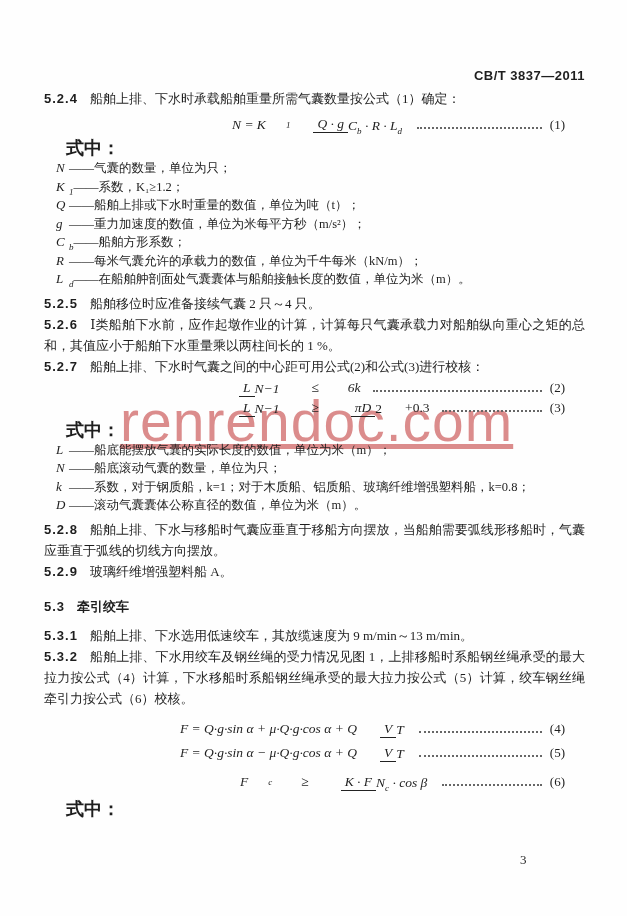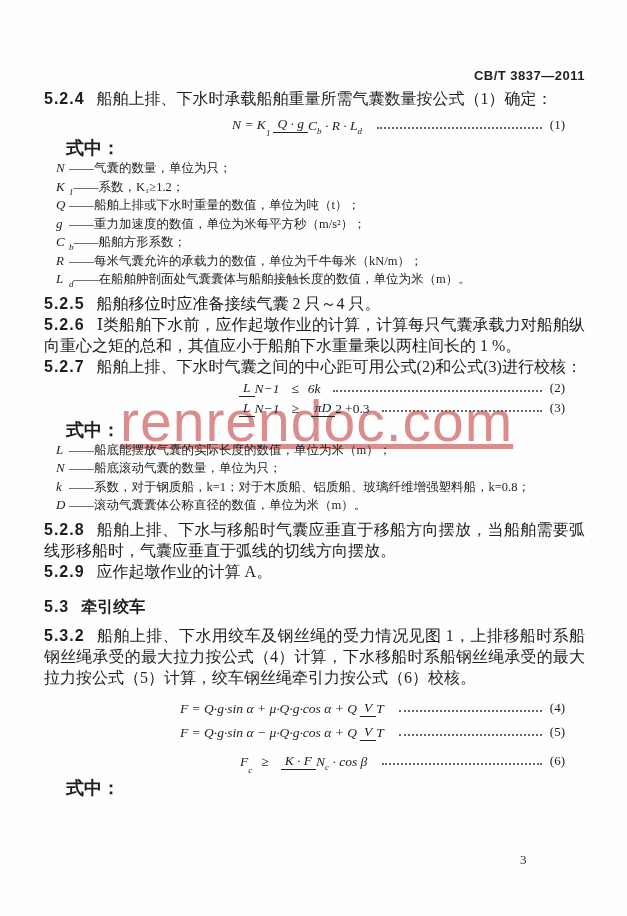--- a/index.html
+++ b/index.html
@@ -14,37 +14,37 @@
     font-family:"Liberation Sans","DejaVu Sans",sans-serif;
     font-size:57px; color:#b91c1c; opacity:0.5; letter-spacing:1px;
     user-select:none; white-space:nowrap;text-decoration:underline;
   }
   .content { position:relative; z-index:1; padding:68px 42px 12px 44px; }
   .header {
     font-family:"Liberation Sans","DejaVu Sans",sans-serif;
     font-weight:bold; font-size:13px; text-align:right;
     letter-spacing:0.5px; margin-bottom:5px;
   }
-  .para { margin:0; font-size:16px; line-height:21px; text-align:justify; }
+  .para { margin:0; font-size:13px; line-height:21px; text-align:justify; }
   .cnum {
     font-family:"Liberation Sans","DejaVu Sans",sans-serif;
     font-weight:bold; margin-right:12px; letter-spacing:1px; white-space:nowrap;
   }
   .sect { margin-top:14px; margin-bottom:8px; }
   .sect .stext { font-weight:bold; }
   .where { margin:5px 0 2px 22px; font-size:18px; line-height:17px;font-weight:bold; }
   .var-list { margin:1px 0 4px 12px; }
   .var-item { font-size:12.5px; line-height:17.5px; }
   .sym { font-style:italic; display:inline-block; min-width:13px; font-size:13px; }
   sub { font-size:9px; line-height:0; }
   .mi { font-style:italic; }
   .eq-row { display:flex; align-items:center; margin:7px 20px 7px 0; font-size:13.5px; }
   .eq-row.tight { margin-top:3px; margin-bottom:3px; }
   .eq-sp { flex:0 0 auto; }
-  .math { display:inline-flex; align-items:flex-end; white-space:nowrap; }
+  .math { display:inline-flex; align-items:center; white-space:nowrap;gap:20px; }
   .frac { display:inline-flex; flex-direction:row; align-items:center; margin:0 3px; text-align:center; }
   .fnum { border-bottom:1px solid #222; padding:0 4px 1px; line-height:15px; }
   .fden { padding-top:1px; line-height:15px; }
   .rel { margin:0 9px; font-style:normal; }
   .tail { font-style:normal; }
   .leader { flex:1 1 auto; align-self:center; border-bottom:2px dotted #666; height:2px; margin:4px 8px 0 12px; }
   .eqno { font-size:13px; font-style:normal; }
   .page-number { position:absolute; left:520px; top:852px; z-index:1; font-size:13px; }
 </style>
 </head>
@@ -125,24 +125,25 @@
     <p class="where">式中：</p>
 
     <div class="var-list">
       <div class="var-item"><span class="sym">L</span><sub class="mi"></sub><span class="desc">——船底能摆放气囊的实际长度的数值，单位为米（m）；</span></div>
       <div class="var-item"><span class="sym">N</span><sub class="mi"></sub><span class="desc">——船底滚动气囊的数量，单位为只；</span></div>
       <div class="var-item"><span class="sym">k</span><sub class="mi"></sub><span class="desc">——系数，对于钢质船，k=1；对于木质船、铝质船、玻璃纤维增强塑料船，k=0.8；</span></div>
       <div class="var-item"><span class="sym">D</span><sub class="mi"></sub><span class="desc">——滚动气囊囊体公称直径的数值，单位为米（m）。</span></div>
     </div>
 
     <p class="para"><span class="cnum">5.2.8</span><span>船舶上排、下水与移船时气囊应垂直于移船方向摆放，当船舶需要弧线形移船时，气囊应垂直于弧线的切线方向摆放。</span></p>
-    <p class="para"><span class="cnum">5.2.9</span><span>应作起墩作业的计算 A。</span></p>
+    <p class="para"><span class="cnum">5.2.9</span><span>玻璃纤维增强塑料船 A。</span></p>
 
     <p class="para sect"><span class="cnum">5.3</span><span class="stext">牵引绞车</span></p>
 
+    <p class="para"><span class="cnum">5.3.1</span><span>船舶上排、下水选用低速绞车，其放缆速度为 9 m/min～13 m/min。</span></p>
     <p class="para"><span class="cnum">5.3.2</span><span>船舶上排、下水用绞车及钢丝绳的受力情况见图 1，上排移船时系船钢丝绳承受的最大拉力按公式（4）计算，下水移船时系船钢丝绳承受的最大拉力按公式（5）计算，绞车钢丝绳牵引力按公式（6）校核。</span></p>
 
     <div class="eq-row" style="margin-top:12px">
       <span class="eq-sp" style="width:136px"></span>
       <span class="math">
         <span class="mi">F = Q·g·sin α + μ·Q·g·cos α + Q</span>
         <span class="frac">
           <span class="fnum mi">V</span>
           <span class="fden mi">T</span>
         </span>

